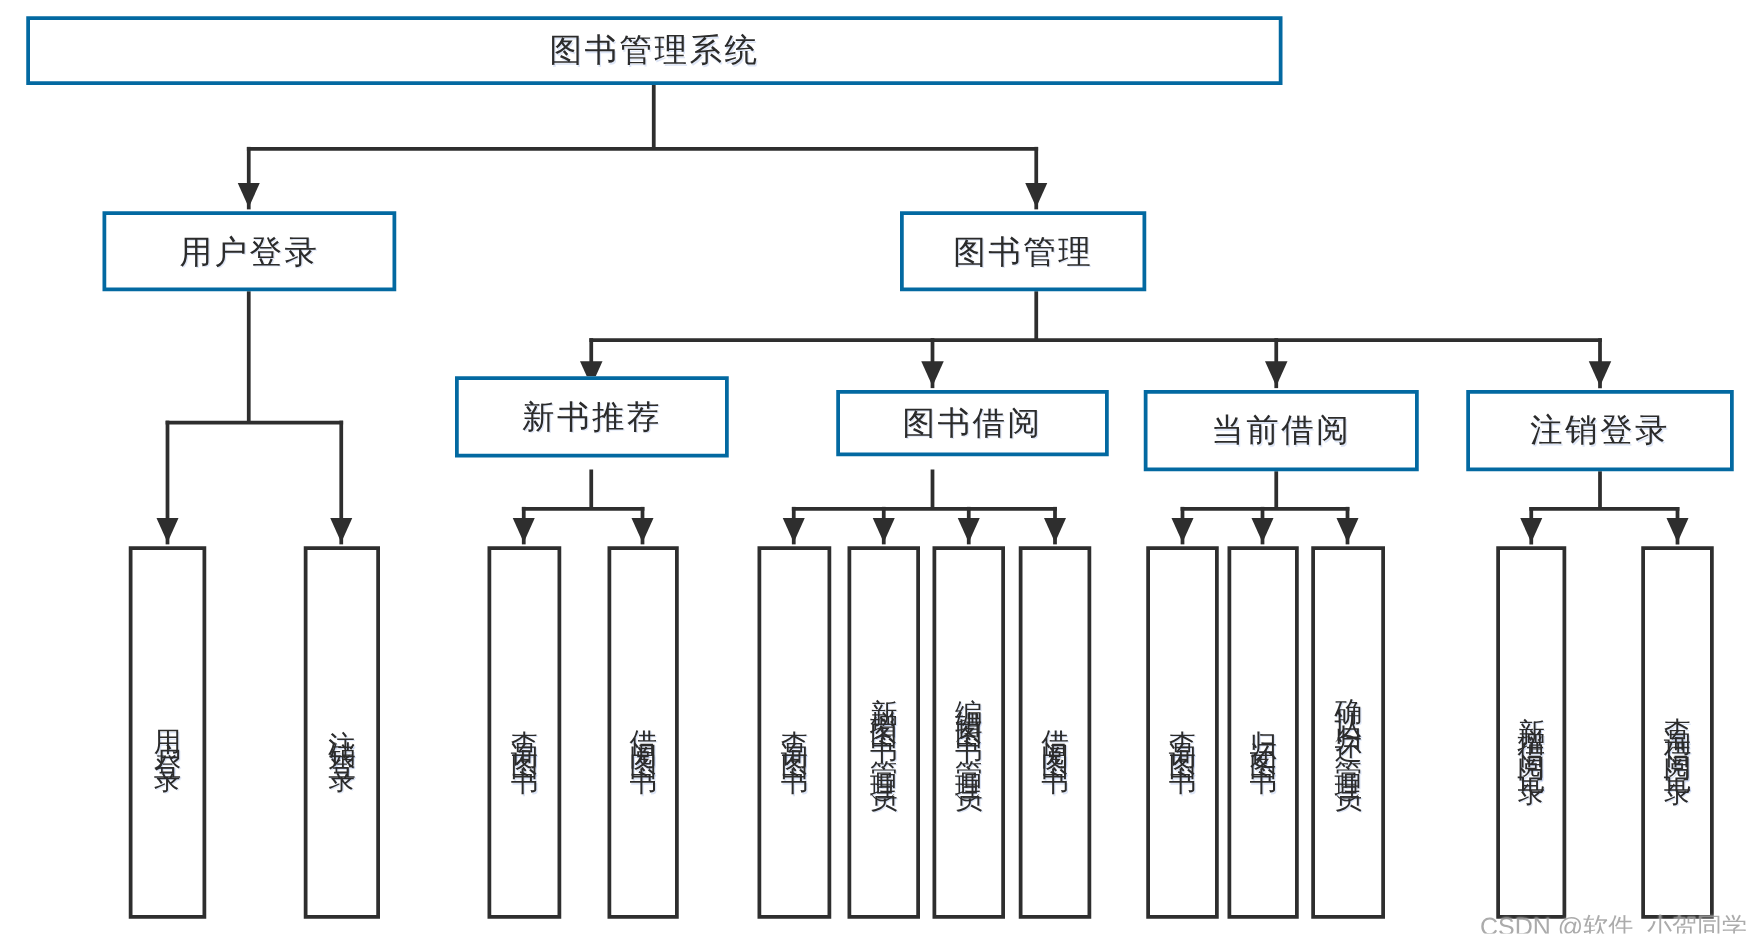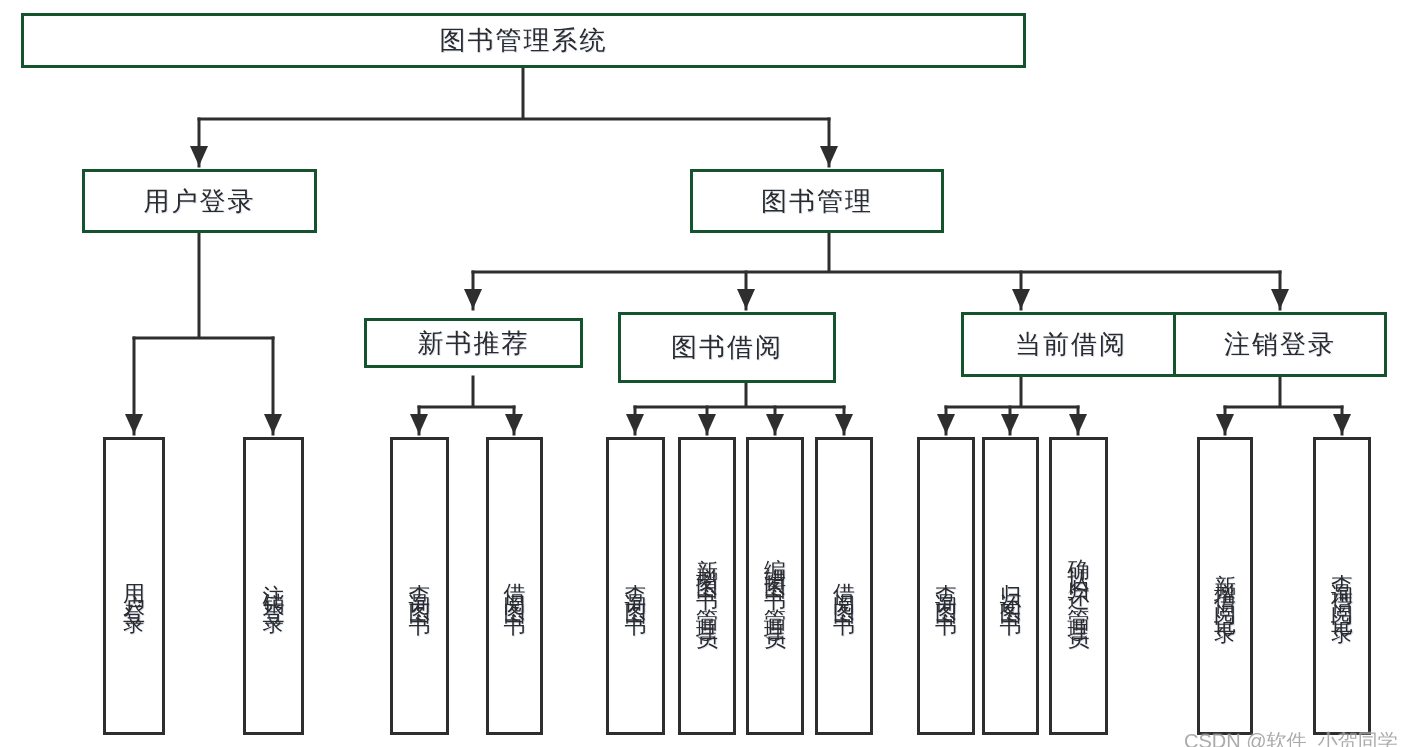--- a/index.html
+++ b/index.html
@@ -6,21 +6,21 @@
   #stage{
     position:relative;
     width:1405px;height:747px;
     background:#ffffff;
     overflow:hidden;
     font-family:"Liberation Sans","DejaVu Sans",sans-serif;
   }
   .wires{position:absolute;left:0;top:0;z-index:1;}
   .hbox{
     position:absolute;
-    border:3px solid #14532d;
+    border:3px solid #0369a1;
     background:#ffffff;
     display:flex;align-items:center;justify-content:center;
     box-sizing:border-box;
     z-index:2;
   }
   .hlabel{
     font-size:26px;
     letter-spacing:2px;
     color:#2b2b2b;
     white-space:nowrap;
@@ -115,31 +115,31 @@
     </g>
   </svg>
 
   <div class="hbox" style="left:21px;top:13px;width:1005px;height:55px">
     <span class="hlabel">图书管理系统</span>
   </div>
 
   <div class="hbox" style="left:82px;top:169px;width:235px;height:64px">
     <span class="hlabel">用户登录</span>
   </div>
-  <div class="hbox" style="left:690px;top:169px;width:254px;height:64px">
+  <div class="hbox" style="left:720px;top:169px;width:197px;height:64px">
     <span class="hlabel">图书管理</span>
   </div>
 
-  <div class="hbox" style="left:364px;top:318px;width:219px;height:50px">
+  <div class="hbox" style="left:364px;top:301px;width:219px;height:65px">
     <span class="hlabel">新书推荐</span>
   </div>
-  <div class="hbox" style="left:618px;top:312px;width:218px;height:71px">
+  <div class="hbox" style="left:669px;top:312px;width:218px;height:53px">
     <span class="hlabel">图书借阅</span>
   </div>
-  <div class="hbox" style="left:961px;top:312px;width:220px;height:65px">
+  <div class="hbox" style="left:915px;top:312px;width:220px;height:65px">
     <span class="hlabel">当前借阅</span>
   </div>
   <div class="hbox" style="left:1173px;top:312px;width:214px;height:65px">
     <span class="hlabel">注销登录</span>
   </div>
 
   <div class="vbox" style="left:103px;top:437px;width:62px;height:298px">
     <span class="vlabel">用户登录</span>
   </div>
   <div class="vbox" style="left:243px;top:437px;width:61px;height:298px">

